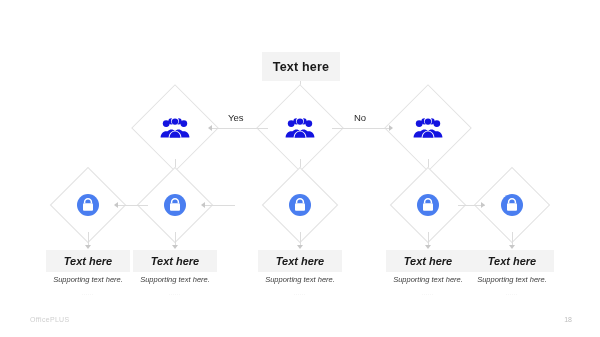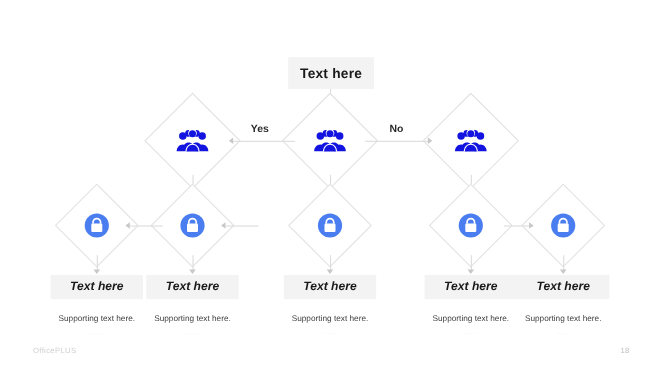--- a/index.html
+++ b/index.html
@@ -72,45 +72,46 @@
     width: 0; height: 0;
     border-top: 3px solid transparent;
     border-bottom: 3px solid transparent;
     border-left: 4px solid #c8c8c8;
   }
 
   
   .branch-label {
     position: absolute;
     font-size: 9.5px;
-    font-weight: bold;
+    font-weight: normal;
     color: #2b2b2b;
     white-space: nowrap;
   }
 
   
   .leaf {
     position: absolute;
     width: 84px;
     text-align: center;
   }
   .leaf .title {
     background: #f3f3f3;
     height: 22px;
     display: flex; align-items: center; justify-content: center;
     font-size: 11px;
     font-weight: bold;
     font-style: italic;
     color: #1a1a1a;
   }
   .leaf .sub {
-    margin-top: 13px;
+    margin-top: 3px;
     font-size: 7.5px;
     color: #3d3d3d;
     white-space: nowrap;
+    font-style: italic;
   }
   .leaf .faint {
     margin-top: 6px;
     font-size: 5px;
     color: #e6e6e6;
     letter-spacing: 0.6px;
     white-space: nowrap;
   }
 
   

